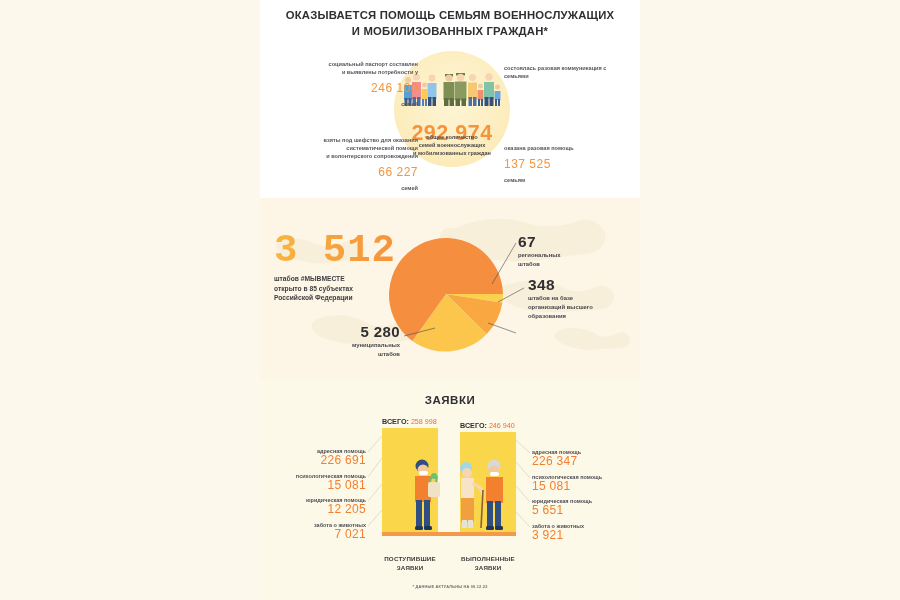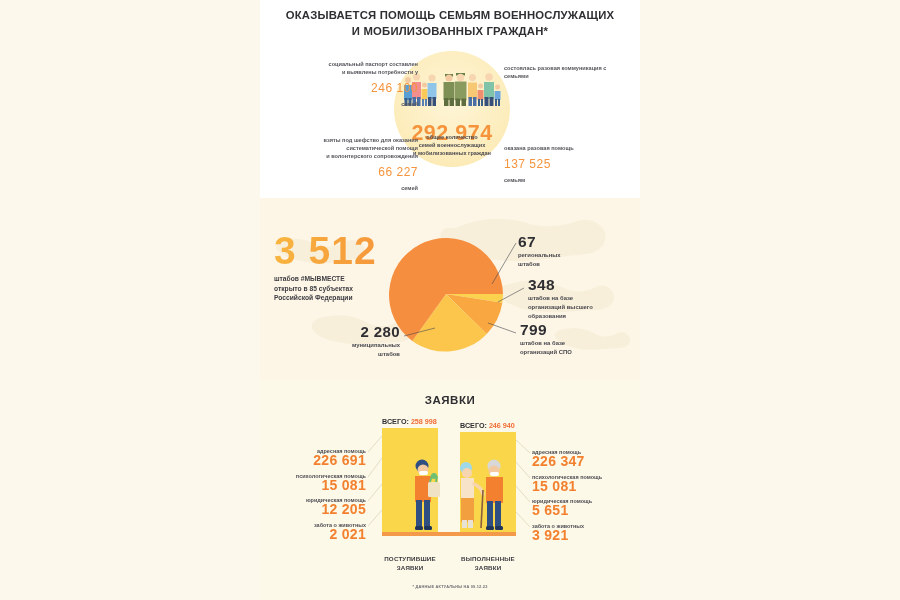--- a/index.html
+++ b/index.html
@@ -74,21 +74,21 @@
   .map-wm { position: absolute; inset: 0; opacity: .5; }
   .sec-title {
     position: absolute; left: 0; top: 10px; width: 380px; text-align: center;
     font-size: 11px; font-weight: bold; color: #2f2f33; letter-spacing: .4px;
   }
   .sec-title .pill { margin-left: 4px; }
   .big-left { position: absolute; left: 14px; top: 32px; width: 160px; }
   .big-num {
     font-size: 39px; font-weight: bold; line-height: 42px; letter-spacing: 1px;
     background: linear-gradient(100deg,#f9b63f 0%,#f6a23c 40%,#f5893a 100%);
-    -webkit-background-clip: text; background-clip: text; color: transparent;
+    -webkit-background-clip: text; background-clip: text; color: transparent; font-family: Liberation Mono, monospace;
   }
   .big-sub {
     font-size: 6.7px; font-weight: bold; color: #3c3c42; line-height: 9.5px; margin-top: 2px;
   }
   .pie-wrap { position: absolute; left: 127px; top: 32px; width: 118px; height: 130px; }
   .pie-label { position: absolute; }
   .pie-label .n {
     font-size: 15.5px; font-weight: bold; color: #2f2f33; line-height: 16px; letter-spacing: .4px;
   }
   .pie-label .t { font-size: 5.9px; font-weight: bold; color: #46464d; line-height: 8px; margin-top: 1px; }
@@ -101,38 +101,38 @@
   
   .card3 {
     position: absolute; left: 0; top: 380px; width: 380px; height: 220px;
     background: #fdf9e8;
   }
   .zay-title {
     position: absolute; left: 0; top: 14px; width: 380px; text-align: center;
     font-size: 11.5px; font-weight: bold; color: #2f2f33; letter-spacing: .5px;
   }
   .total { position: absolute; font-size: 7.2px; font-weight: bold; color: #2f2f33; }
-  .total b { color: #ef6c36; font-weight: bold; }
+  .total b { color: #ef6c36; font-weight: normal; }
   .t-left { left: 122px; top: 37px; }
   .t-right { left: 200px; top: 41px; }
   .bar {
     position: absolute; background: #fad74a;
   }
   .bar-l { left: 122px; top: 48px; width: 56px; height: 108px; }
   .bar-r { left: 200px; top: 52px; width: 56px; height: 104px; }
   .floor { position: absolute; left: 122px; top: 152px; width: 134px; height: 4px; background: #f2994a; }
   .bar-cap {
     position: absolute; text-align: center; font-size: 6.2px; font-weight: bold;
     color: #3c3c42; line-height: 8.5px; letter-spacing: .2px;
   }
   .bc-l { left: 112px; top: 175px; width: 76px; }
   .bc-r { left: 190px; top: 175px; width: 76px; }
   .brk { position: absolute; }
   .brk .lbl { font-size: 5.5px; font-weight: bold; color: #4e4e55; line-height: 7px; }
-  .brk .val { font-size: 14px; font-weight: bold; color: #f2802f; line-height: 11px; letter-spacing: .3px; }
+  .brk .val { font-size: 12px; font-weight: normal; color: #f2802f; line-height: 11px; letter-spacing: .3px; }
   .brk.l { text-align: right; left: 10px; width: 96px; }
   .brk.r { text-align: left; left: 272px; width: 100px; }
   .row0 { top: 68px; } .row1 { top: 93px; } .row2 { top: 117px; } .row3 { top: 142px; }
   .rr0 { top: 69px; } .rr1 { top: 94px; } .rr2 { top: 118px; } .rr3 { top: 143px; }
   .footnote {
     position: absolute; left: 0; top: 204px; width: 380px; text-align: center;
     font-size: 3.9px; font-weight: bold; color: #6d6d74; letter-spacing: .2px;
   }
   .connector { position: absolute; left: 0; top: 0; width: 380px; height: 220px; }
 </style>
@@ -278,27 +278,22 @@
       <div class="n">67</div>
       <div class="t">региональных</div>
       <div class="t">штабов</div>
     </div>
     <div class="pie-label pl-348">
       <div class="n">348</div>
       <div class="t">штабов на базе</div>
       <div class="t">организаций высшего</div>
       <div class="t">образования</div>
     </div>
-    <div class="pie-label pl-799">
-      <div class="n">799</div>
-      <div class="t">штабов на базе</div>
-      <div class="t">организаций СПО</div>
-    </div>
     <div class="pie-label pl-2280">
-      <div class="n">2 280</div>
+      <div class="n">5 280</div>
       <div class="t">муниципальных</div>
       <div class="t">штабов</div>
     </div>
   </div>
 
   <div class="card3">
     <div class="zay-title">ЗАЯВКИ</div>
 
     <svg class="connector">
       <g stroke="#d8cfb4" stroke-width=".7" fill="none">
@@ -376,21 +371,21 @@
     <div class="brk l row1">
       <div class="lbl">психологическая помощь</div>
       <div class="val">15 081</div>
     </div>
     <div class="brk l row2">
       <div class="lbl">юридическая помощь</div>
       <div class="val">12 205</div>
     </div>
     <div class="brk l row3">
       <div class="lbl">забота о животных</div>
-      <div class="val">2 021</div>
+      <div class="val">7 021</div>
     </div>
 
     <div class="brk r rr0">
       <div class="lbl">адресная помощь</div>
       <div class="val">226 347</div>
     </div>
     <div class="brk r rr1">
       <div class="lbl">психологическая помощь</div>
       <div class="val">15 081</div>
     </div>

